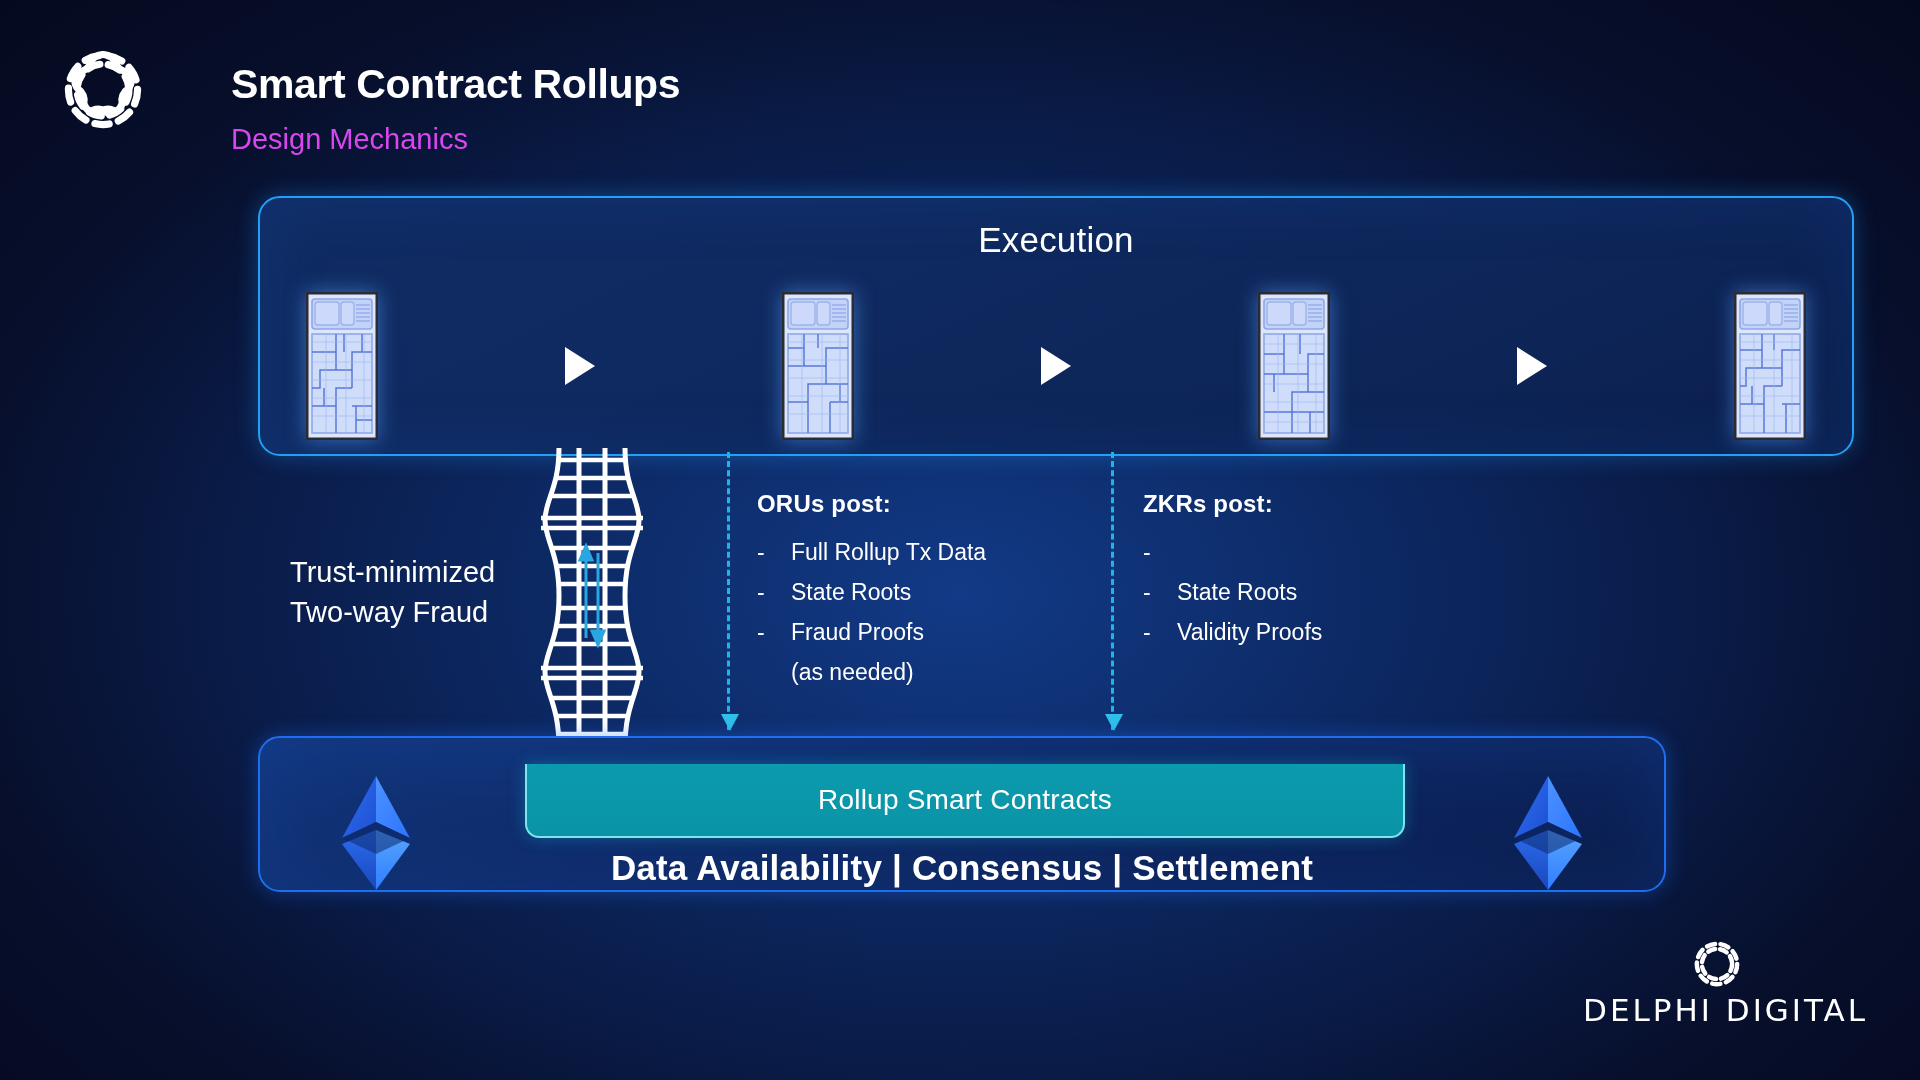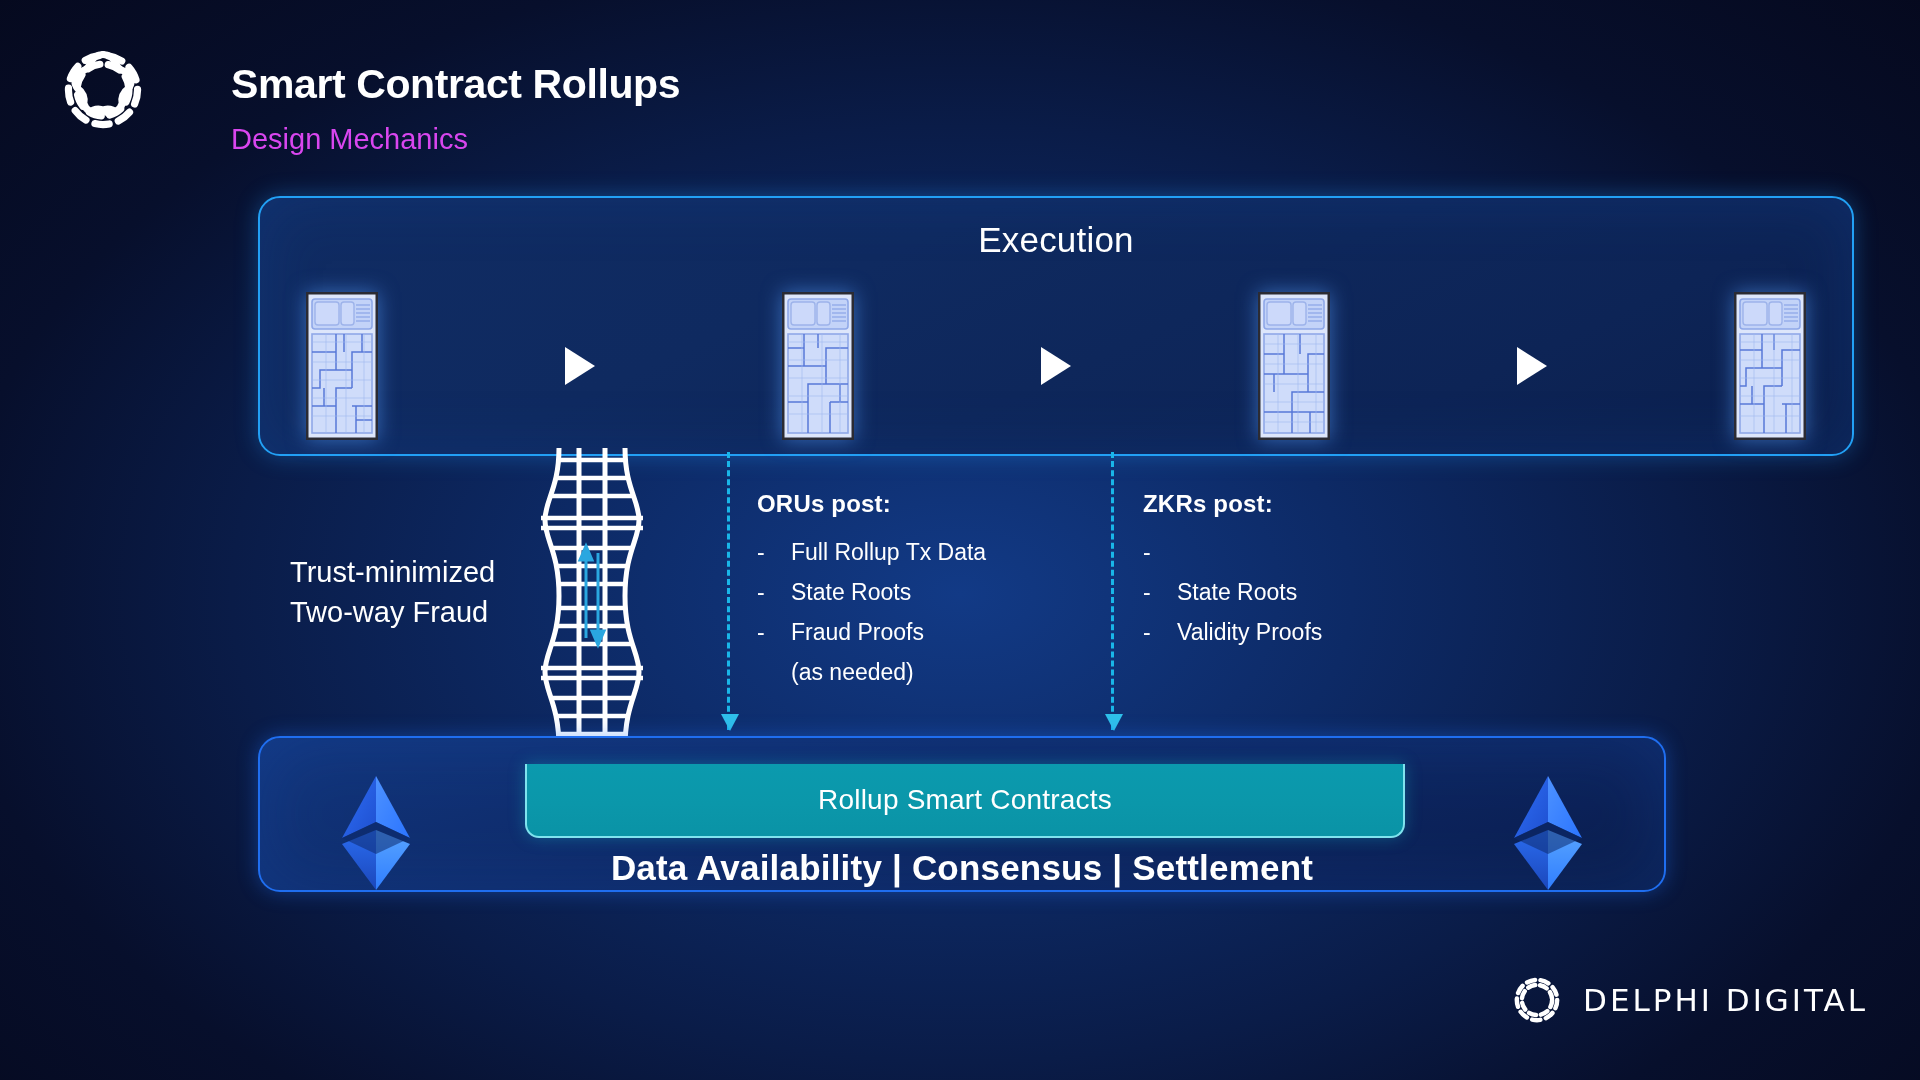--- a/index.html
+++ b/index.html
@@ -82,21 +82,21 @@
   }
   .contract-label { font-size:28px; color:#ffffff; font-weight:400; letter-spacing:.2px; }
   .settle-label {
     position:absolute; left:0; right:0; top:110px; text-align:center;
     font-size:35px; font-weight:bold; color:#ffffff; letter-spacing:.2px;
   }
   .eth-left { position:absolute; left:78px; top:36px; width:76px; height:118px; }
   .eth-right { position:absolute; right:78px; top:36px; width:76px; height:118px; }
 
   
-  .footer { position:absolute; right:52px; bottom:52px; display:flex; align-items:center; }
+  .footer { position:absolute; right:52px; bottom:52px; display:flex; align-items:center;flex-direction:column; }
   .footer-mark { width:56px; height:56px; }
   .footer-word {
     margin-left:18px; font-size:31px; letter-spacing:3px; color:#ffffff;
     font-family:"DejaVu Sans", sans-serif; font-weight:400;
   }
 </style>
 </head>
 <body>
 
 <div class="header">

